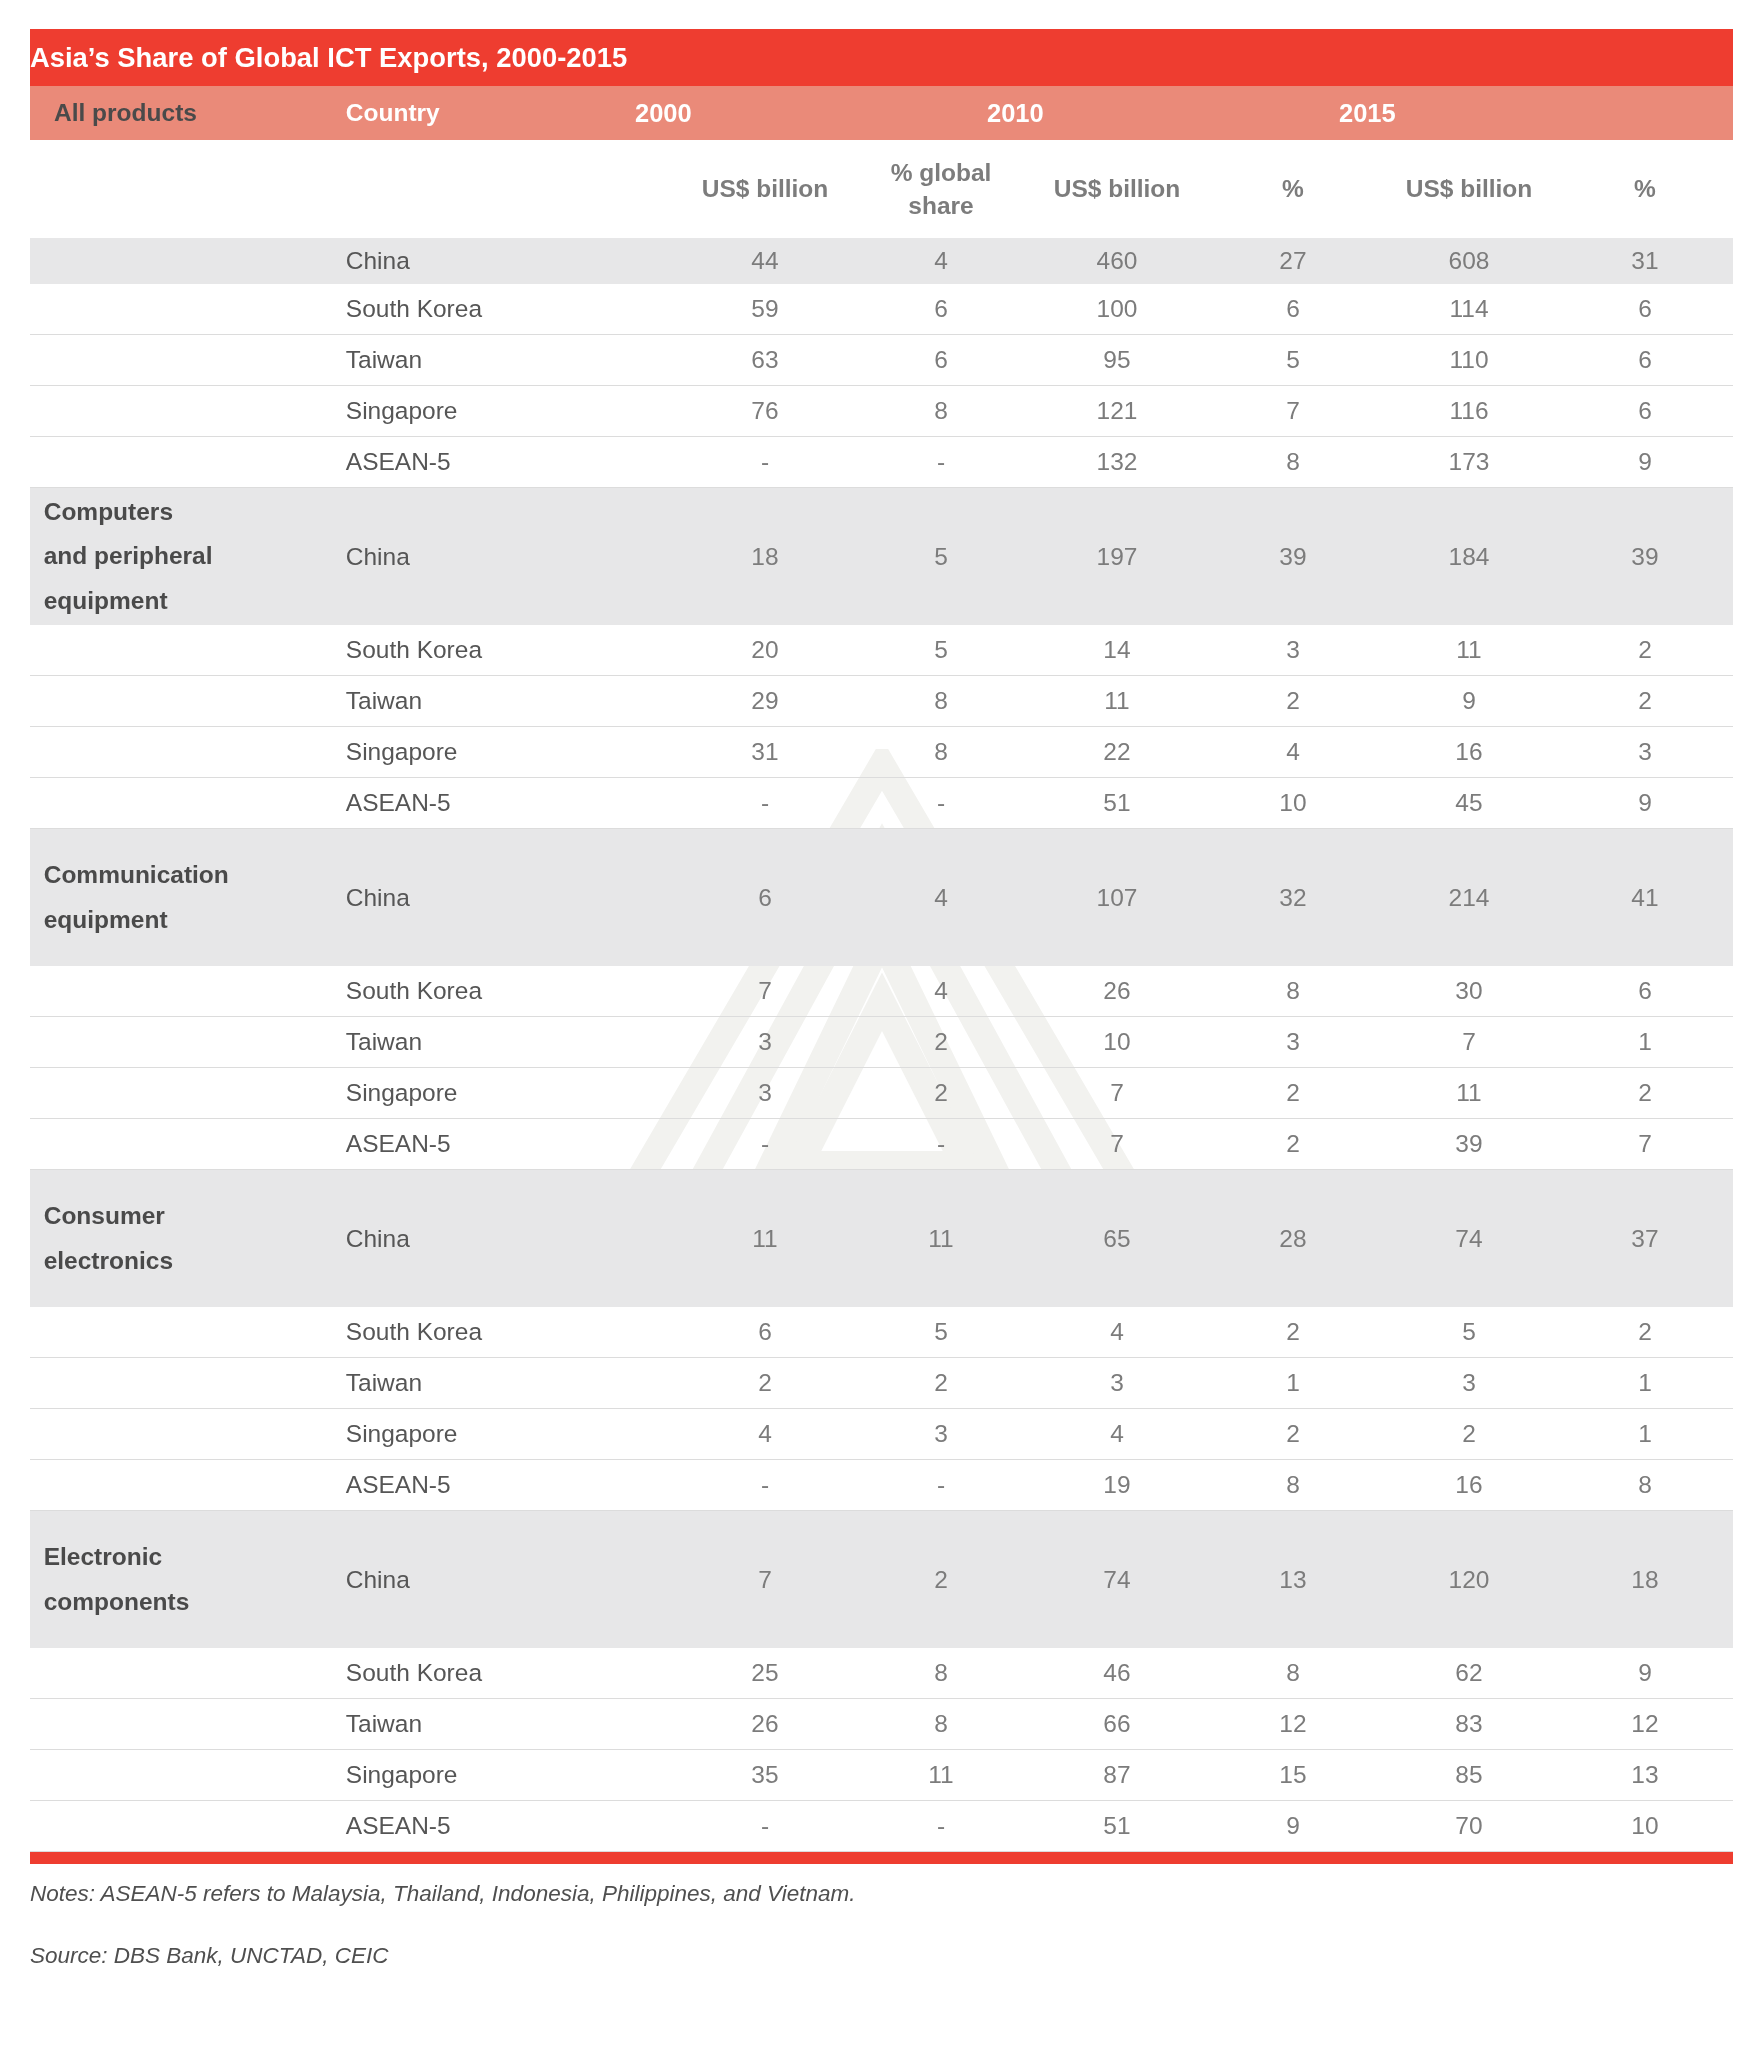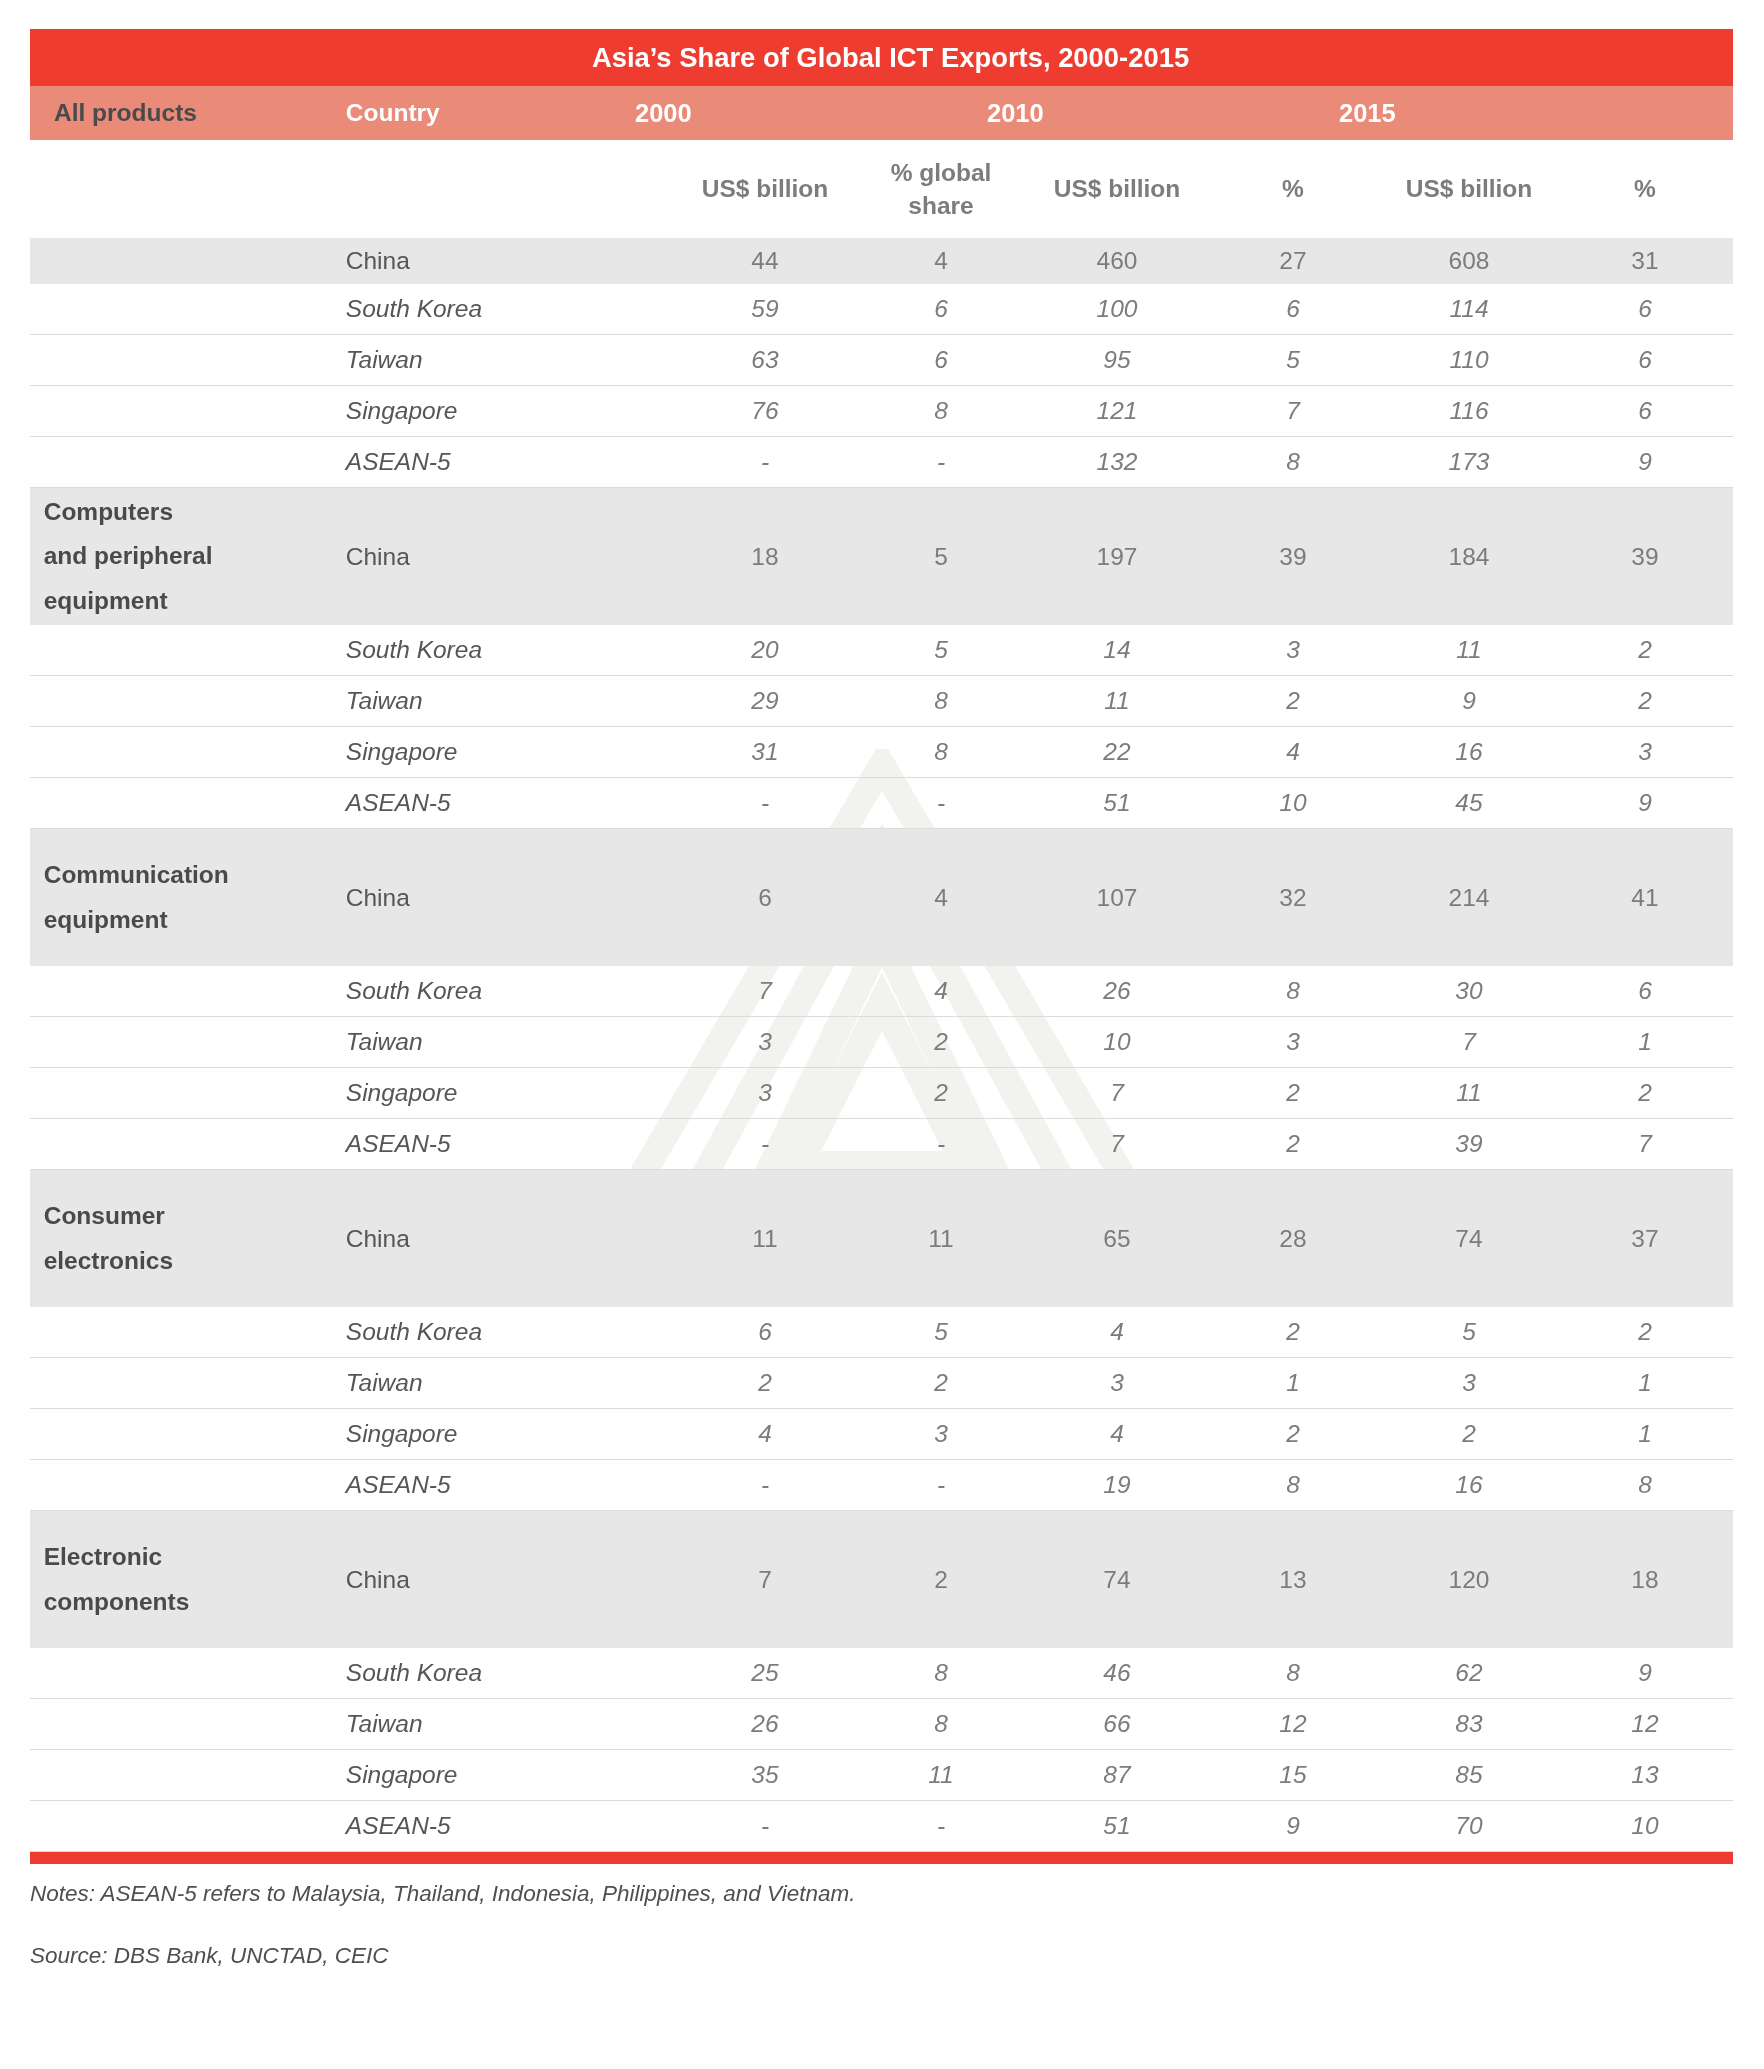--- a/index.html
+++ b/index.html
@@ -7,38 +7,38 @@
     font-family:"Liberation Sans", sans-serif; overflow:hidden; }
 
   .table-wrap { position:relative; margin:29px 30px 0 30px; width:1703px; }
 
   .watermark { position:absolute; left:597px; top:720px; width:510px; height:431px;
     z-index:0; pointer-events:none; }
 
   .zlift { position:relative; z-index:1; }
 
   .title-bar { height:57px; background:var(--red); color:#ffffff;
-    font-size:27.4px; font-weight:bold; text-align:center; line-height:57px;padding-left:18px; }
+    font-size:27.4px; font-weight:bold; text-align:left; line-height:57px; }
 
   .grid { display:grid; grid-template-columns:304px 343px repeat(6, 1fr);
     align-items:center; }
 
   .header-bar { height:54px; background:var(--salmon); color:#ffffff;
     font-size:25.5px; font-weight:bold; }
   .header-bar .label-cell { padding-left:24px; }
   .header-bar .country-cell { padding-left:11.8px; }
   .header-bar .year { text-align:left; transform:translateX(-42px); }
 
   .subheader { height:98px; color:#636363; font-size:24.5px;font-weight:bold; }
   .subheader .num-cell { text-align:center; }
   .subheader .wrap { max-width:127px; margin:0 auto; line-height:1.35; }
 
   .section-head { background:#e7e7e8; min-height:137px; }
   .section-head.compact { min-height:46px; }
-  .data-row { height:51px; border-bottom:1px solid #dcdcdc; background:transparent;font-style:italic; }
+  .data-row { height:51px; border-bottom:1px solid #dcdcdc; background:transparent; }
 
   .label-cell { padding-left:13.7px; font-weight:bold; color:#4a4a4a; font-size:24.5px;
     white-space:pre-line; line-height:1.82; }
   .country-cell { padding-left:11.8px; color:#565656; font-size:24.5px; }
   .num-cell { text-align:center; color:#7c7c7c; font-size:24.5px; }
 
   .bottom-bar { height:11.8px; background:var(--red); }
 
   .notes-block { margin:17.6px 30px 0 30px; }
   .notes, .source { font-style:italic; color:#4f4f4f; font-size:22.5px; }

